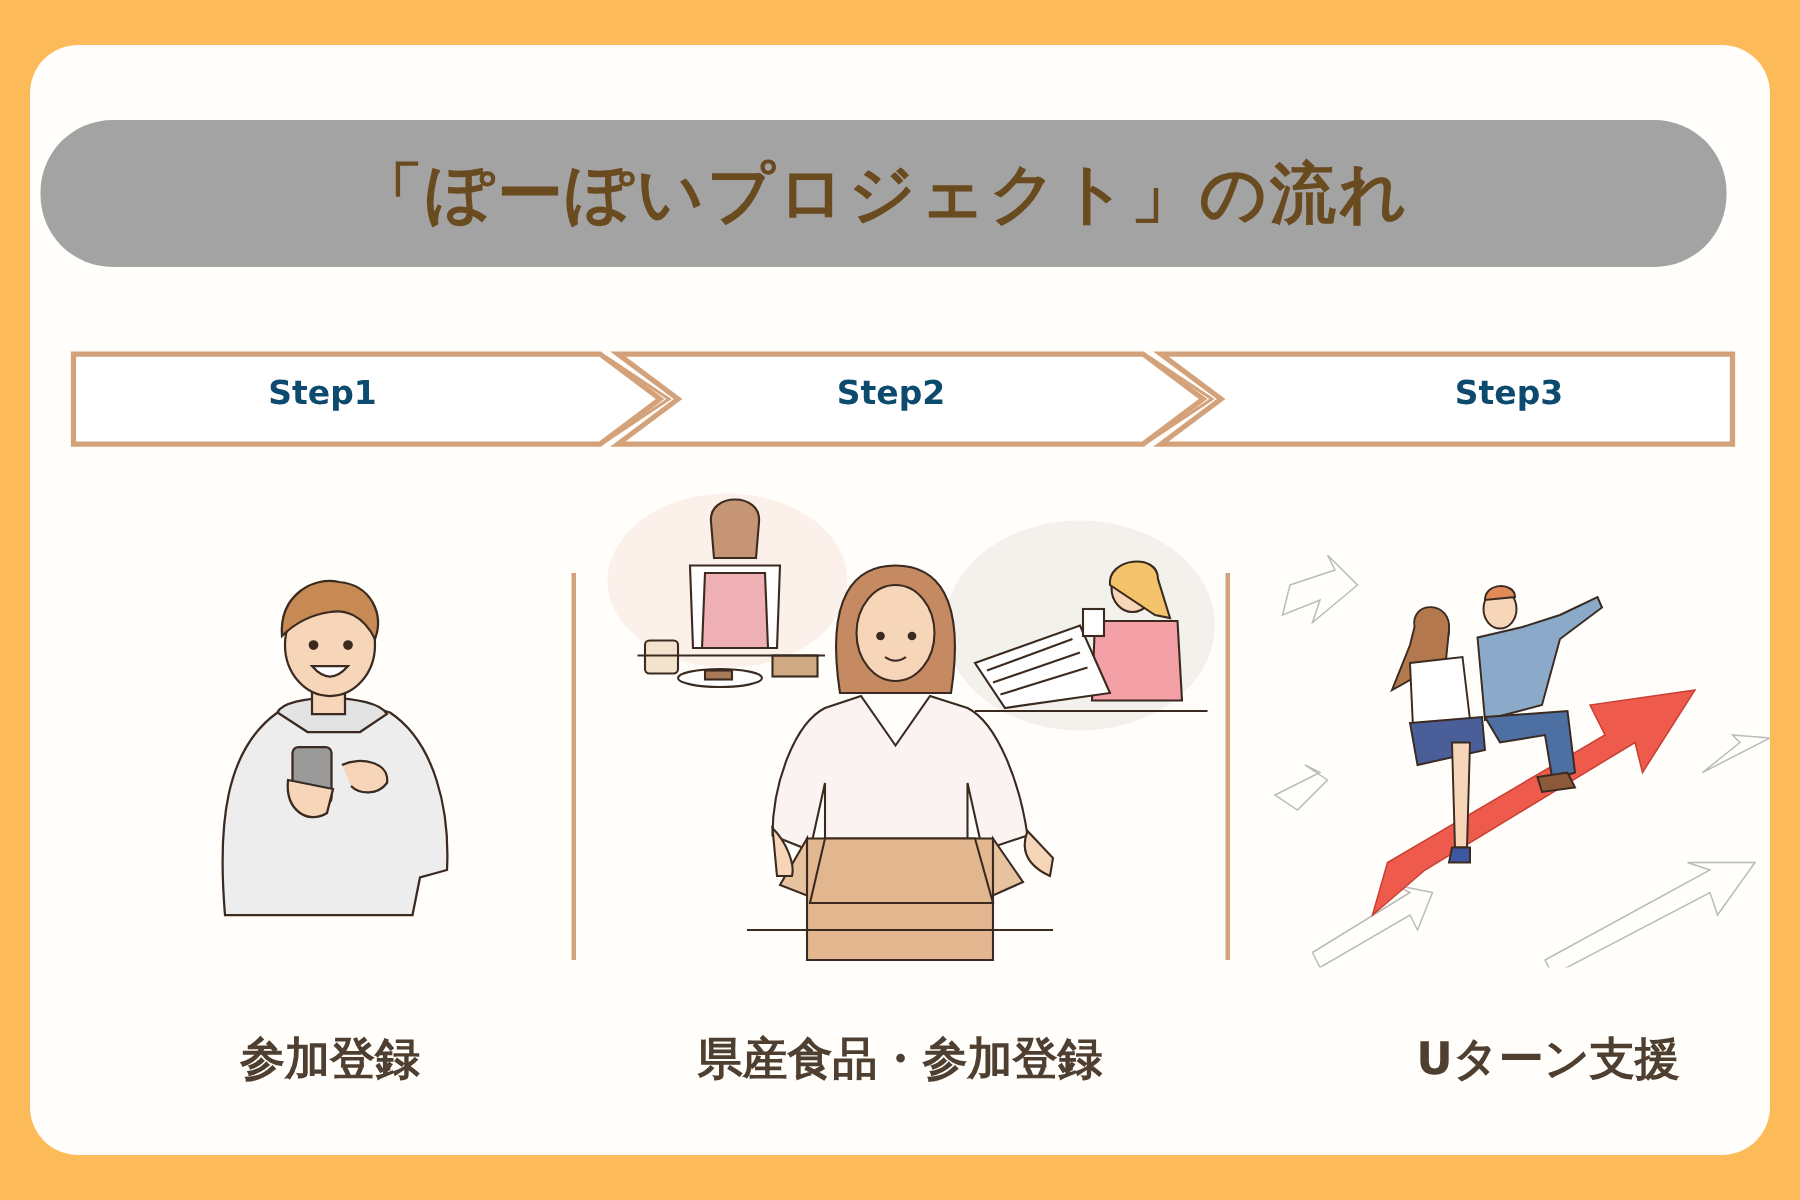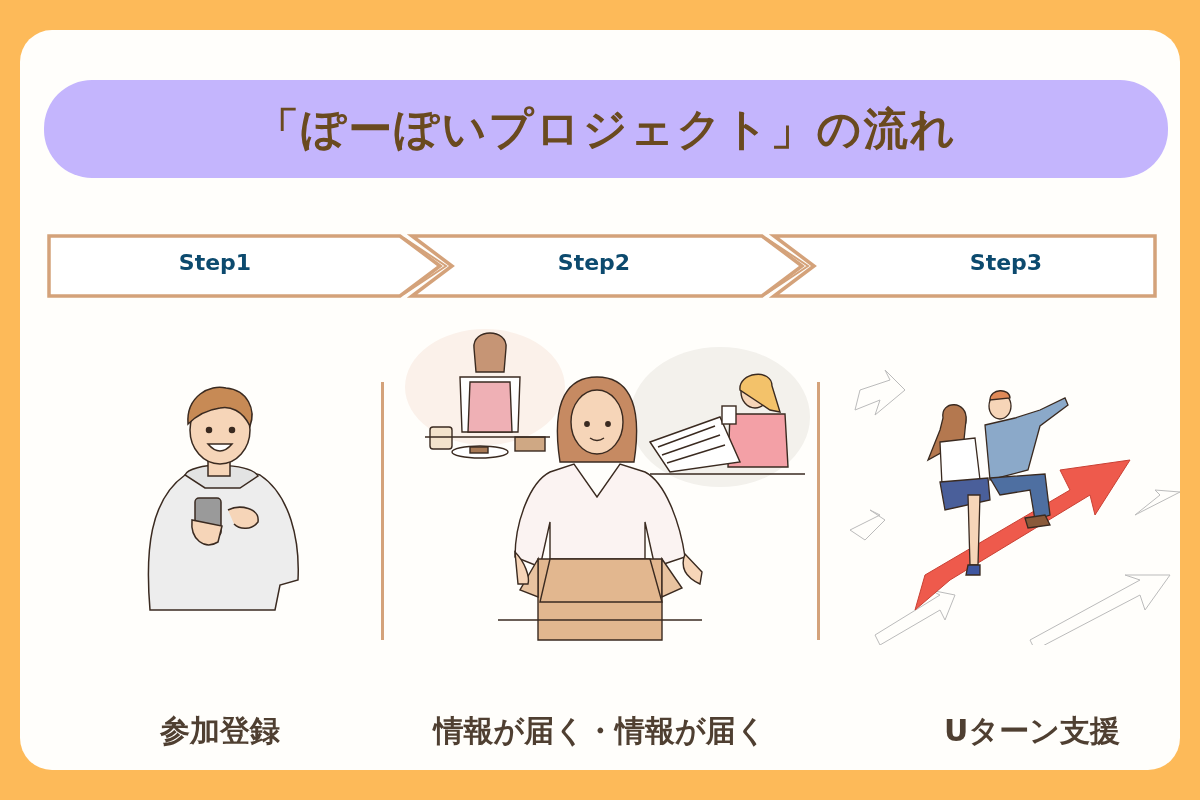--- a/index.html
+++ b/index.html
@@ -7,36 +7,36 @@
       width:1200px; height:800px; overflow:hidden;
       background:#FDBA59;
       font-family:"DejaVu Sans", sans-serif;
       position:relative;
     }
     .card {
       position:absolute; left:20px; top:30px; width:1160px; height:740px;
       background:#FFFEFB; border-radius:32px;
     }
     .title-bar {
-      position:absolute; left:44px; top:80px; width:1124px; height:98px;
-      background:#c4b5fd; border-radius:48px;
+      position:absolute; left:27px; top:80px; width:1124px; height:98px;
+      background:#a3a3a3; border-radius:48px;
       display:flex; align-items:center; justify-content:center;
     }
     .title-text {
       font-size:44px; font-weight:bold; color:#6A4A1F; letter-spacing:2px;
     }
     .ribbon { position:absolute; left:0; top:0; width:1200px; height:800px; pointer-events:none; }
     .step-label {
       position:absolute; top:250px; font-family:"DejaVu Sans", sans-serif;
       font-size:22px; font-weight:bold; color:#0c4a6e; text-align:center; width:160px;
     }
     .divider { position:absolute; top:382px; width:3px; height:258px; background:#D4A27A; }
     .col-label {
       position:absolute; top:686px; font-size:30px; font-weight:bold; color:#4F3F31;
-      text-align:center; white-space:nowrap;margin-top:25px;
+      text-align:center; white-space:nowrap;
     }
     .illus { position:absolute; }
   </style>
 </head>
 <body>
 
 <div class="card"></div>
 
 <div class="title-bar">
   <span class="title-text">「ぽーぽいプロジェクト」の流れ</span>
@@ -154,14 +154,14 @@
     <ellipse cx="115" cy="50" rx="11" ry="13" fill="#F6D5B8"></ellipse>
     <path d="M103 48 C100 30 128 30 126 50 L124 70 L88 90 L100 60 Z" fill="#B4784F"></path>
     <path d="M100 72 L135 68 L140 110 L102 115 Z" fill="#FFFFFF"></path>
     <path d="M100 112 L148 108 L150 130 L105 140 Z" fill="#4A5F9A"></path>
     <path d="M128 125 L140 125 L138 195 L130 195 Z" fill="#F6D5B8"></path>
     <path d="M128 195 L140 195 L140 205 L126 205 Z" fill="#3F56A0"></path>
   </g>
 </svg>
 
 <div class="col-label" style="left:120px; width:200px;">参加登録</div>
-<div class="col-label" style="left:420px; width:360px;">情報が届く・情報が届く</div>
+<div class="col-label" style="left:420px; width:360px;">県産食品・参加登録</div>
 <div class="col-label" style="left:902px; width:260px;">Uターン支援</div>
 
 </body></html>

